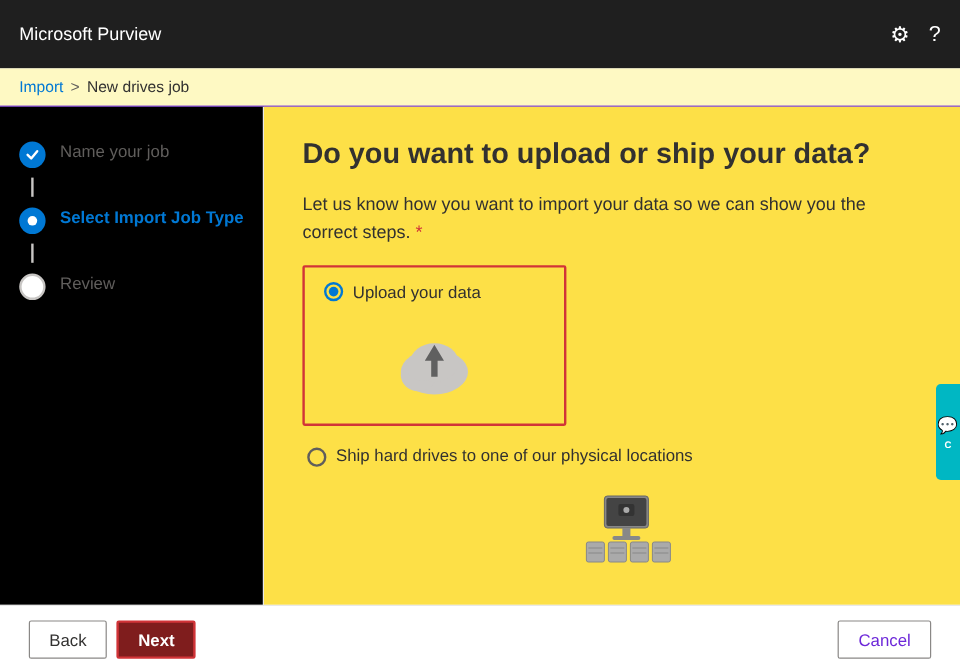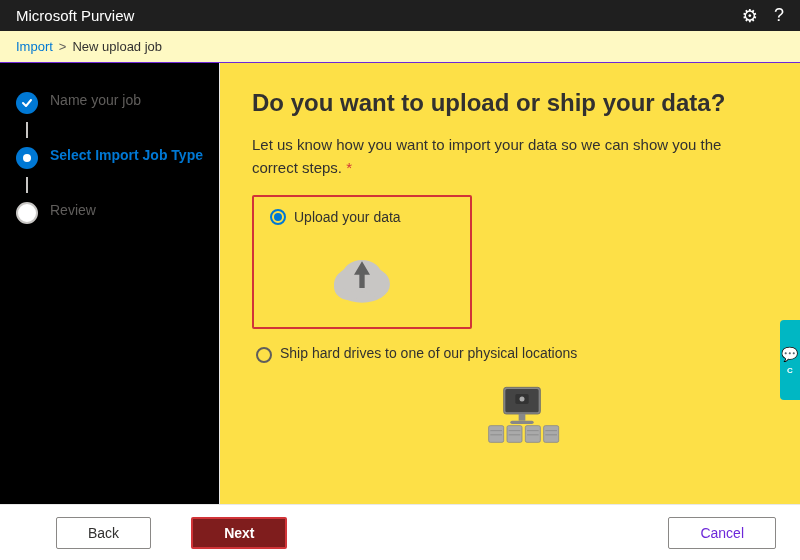--- a/index.html
+++ b/index.html
@@ -2,21 +2,21 @@
 <html><head>
   <meta charset="utf-8">
   <style>
     * { box-sizing: border-box; margin: 0; padding: 0; }
     body { font-family: 'Segoe UI', Arial, sans-serif; font-size: 14px; background: #fff; width: 800px; height: 560px; overflow: hidden; }
 
     
     .header {
       background: #1f1f1f;
       color: #fff;
-      height: 31px;
+      height: 57px;
       display: flex;
       align-items: center;
       justify-content: space-between;
       padding: 0 16px;
     }
     .header-title {
       font-size: 15px;
       font-weight: 400;
       color: #fff;
     }
@@ -207,26 +207,25 @@
       padding: 0 24px;
       gap: 8px;
       background: #fff;
       position: absolute;
       bottom: 0;
       left: 0;
       right: 0;
     }
     .btn {
       height: 32px;
-      padding: 0 31px;
+      padding: 0 16px;
       border-radius: 2px;
       font-size: 14px;
       cursor: pointer;
       border: 1px solid;
-      margin-left: 32px;
     }
     .btn-secondary {
       background: #fff;
       border-color: #8a8886;
       color: #323130;
     }
     .btn-primary {
       background: #7f1d1d;
       border-color: #d13438;
       border-width: 2px;
@@ -275,21 +274,21 @@
   <span class="header-title">Microsoft Purview</span>
   <div class="header-icons">
     <span class="header-icon">⚙</span>
     <span class="header-icon">?</span>
   </div>
 </div>
 
 <div class="breadcrumb">
   <span style="color:#0078d4;cursor:pointer;">Import</span>
   <span class="breadcrumb-separator">&gt;</span>
-  <span class="breadcrumb-current">New upload job</span>
+  <span class="breadcrumb-current">New drives job</span>
 </div>
 
 <div class="main-layout">
 
   <div class="sidebar">
 
     <div class="sidebar-step">
       <div class="step-indicator completed">
         <svg width="12" height="12" viewBox="0 0 12 12">
             <polyline points="2,6 5,9 10,3" stroke="white" stroke-width="2" fill="none" stroke-linecap="round" stroke-linejoin="round"></polyline>

